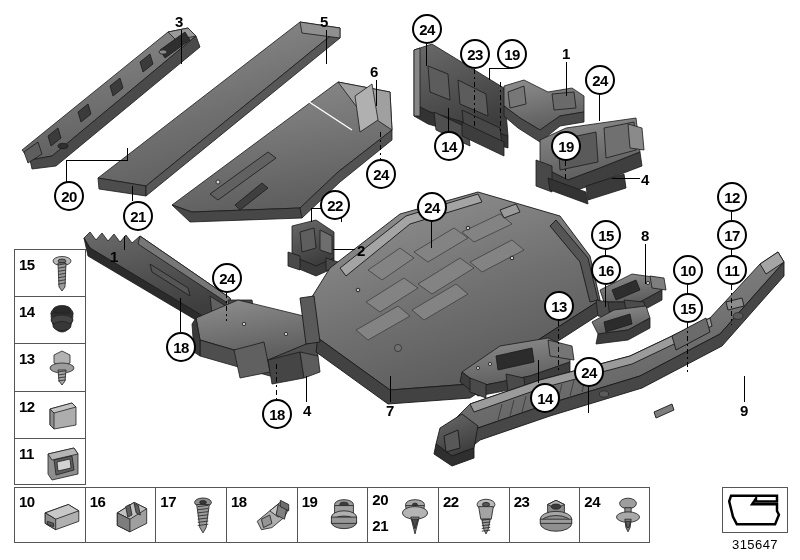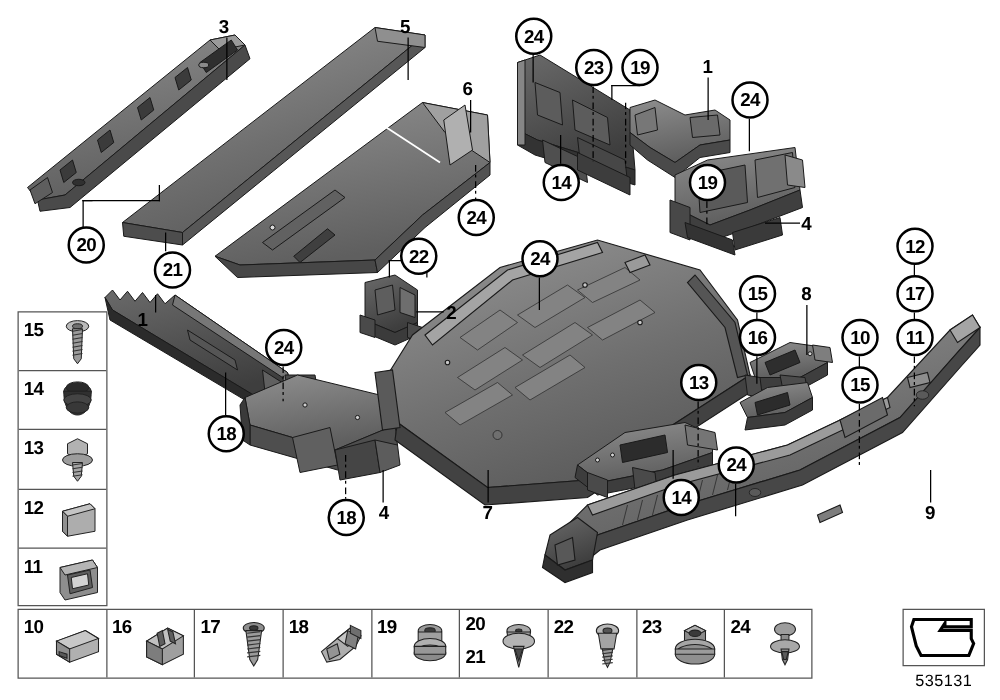--- a/index.html
+++ b/index.html
@@ -515,15 +515,15 @@
       </div>
     </div>
 
   <div id="dirbox" style="left:722px;top:487px;width:66px;height:46px;">
     <svg viewBox="0 0 66 46" width="64" height="44">
       <path d="M8,8 L56,8 L56,14 L34,14 L34,11 L30,17 L56,17 L56,24 L58,28 L54,38 L14,38 L10,30 L8,22 L6,14 Z" fill="none" stroke="#000" stroke-width="2.6" stroke-linejoin="miter"></path>
       <path d="M9,9 L55,9 L55,13 L33,13 L29,18 L55,18 L55,27 L52,37 L15,37 L11,29 L7,15 Z" fill="#000" opacity="0"></path>
       <path d="M7,10 L57,10 L57,15 L35,15 L35,12 L28,19 L57,19 L57,30 L52,39 L13,39 L9,30 Z" fill="none" stroke="#000" stroke-width="0"></path>
     </svg>
   </div>
-  <div id="diagno" style="left:722px;top:537px;width:66px;text-align:center;">535131</div>
+  <div id="diagno" style="left:722px;top:537px;width:66px;text-align:center;">315647</div>
 
 </div>
 
 </body></html>

